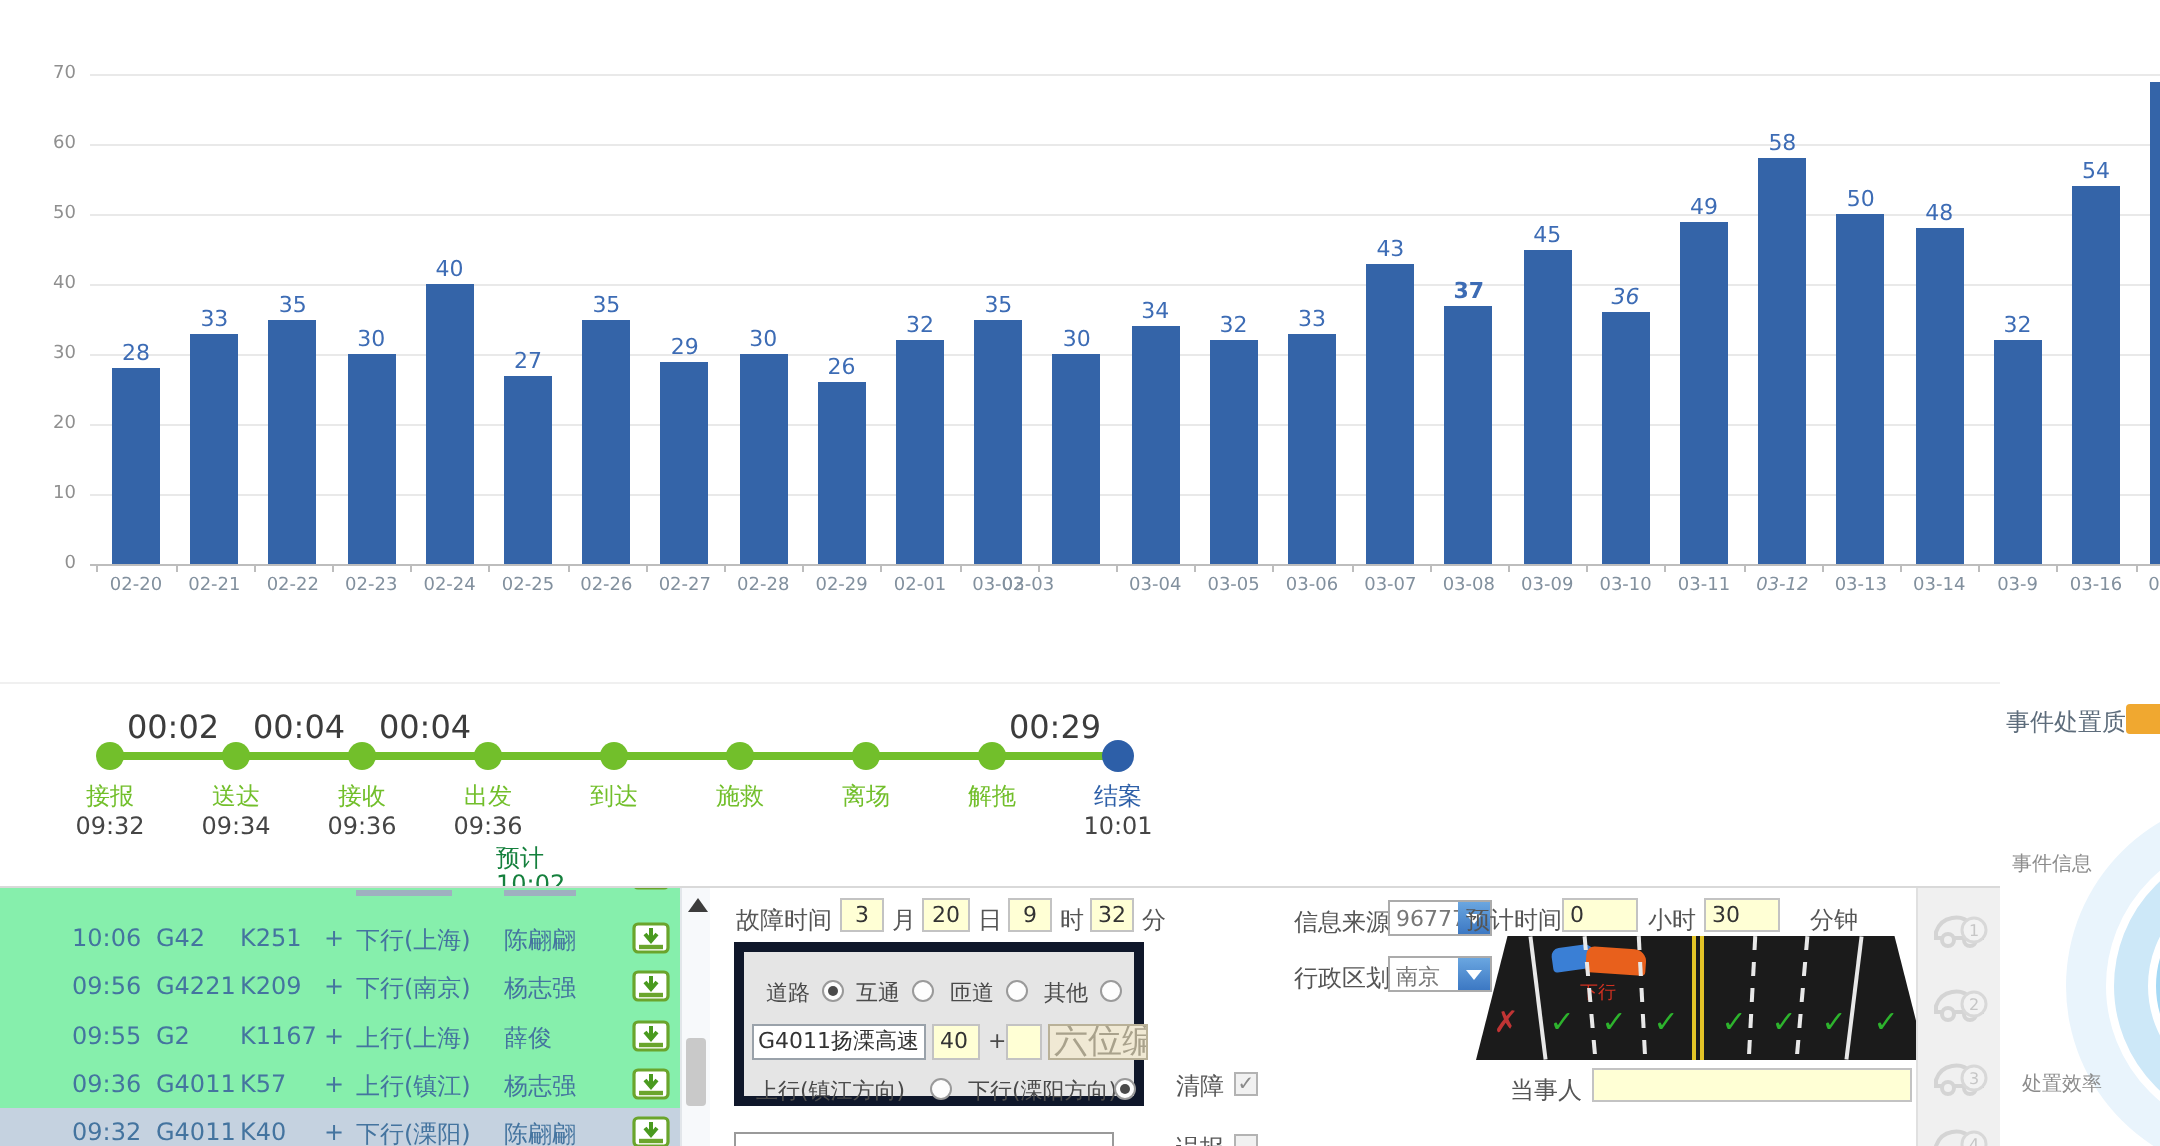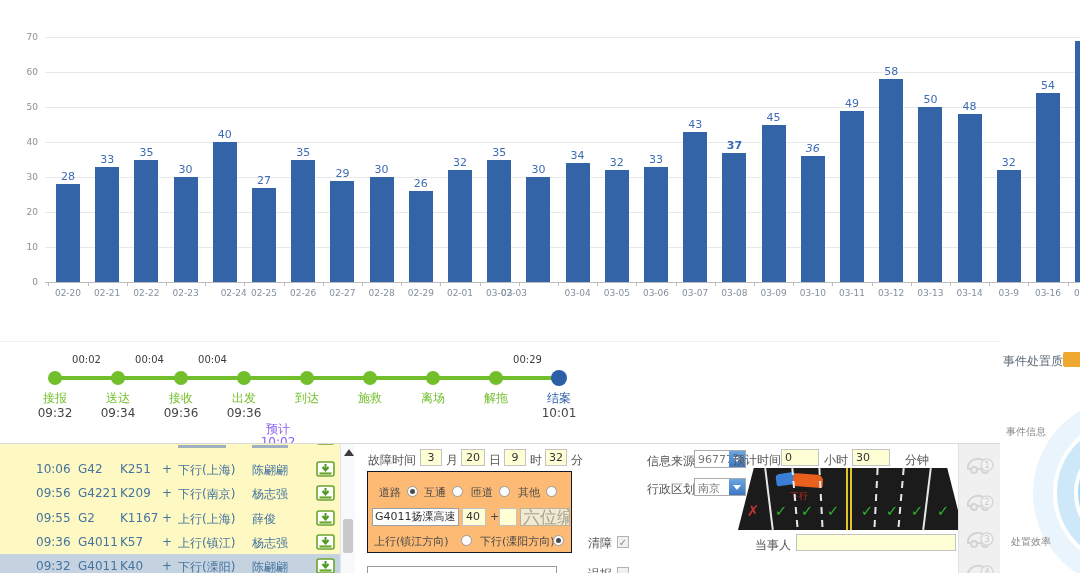--- a/index.html
+++ b/index.html
@@ -19,31 +19,31 @@
   .bar { position:absolute; background:#3464a8; }
   .barval { position:absolute; width:44px; text-align:center; font-size:11px; color:#3d6cb5; }
   .datelab { position:absolute; width:44px; text-align:center; font-size:9px; color:#82909e; }
   .xtick { position:absolute; width:1px; height:4px; background:#bdbdbd; top:253px; }
 
   
   #tl-section { position:absolute; left:0; top:341px; width:1000px; height:102px; background:#fff; border-top:1px solid #f0f0f0; }
   .tl-line { position:absolute; top:34px; height:4px; background:#72bf2b; }
   .tl-dot { position:absolute; width:14px; height:14px; border-radius:50%; background:#72bf2b; top:29px; }
   .tl-dot.closed { width:16px; height:16px; top:28px; background:#2d5fa8; }
-  .tl-dur { position:absolute; top:12px; width:56px; text-align:center; font-size:10px; color:#3c3c3c; }
+  .tl-dur { position:absolute; top:12px; width:56px; text-align:center; font-size:16px; color:#3c3c3c; }
   .tl-stage { position:absolute; top:48px; width:60px; text-align:center; font-size:12px; color:#72bf2b; }
   .tl-stage.closed { color:#2d5fa8; }
   .tl-time { position:absolute; top:64px; width:60px; text-align:center; font-size:12px; color:#454545; }
-  .tl-fc { position:absolute; width:60px; text-align:center; font-size:12px; color:#8b5cf6; }
+  .tl-fc { position:absolute; width:60px; text-align:left; font-size:12px; color:#15803d; }
 
   
   #bottom { position:absolute; left:0; top:443px; width:1000px; height:130px; background:#fff; border-top:1px solid #d9d9d9; }
 
   
-  #evt-table { position:absolute; left:0; top:0; width:340px; height:130px; background:#fef9c3; overflow:hidden; }
+  #evt-table { position:absolute; left:0; top:0; width:340px; height:130px; background:#86efac; overflow:hidden; }
   .erow { position:absolute; left:0; width:340px; height:24px; font-size:12px; color:#44749f; }
   .erow.sel { background:#c5d2e0; }
   .erow span { position:absolute; top:5px; white-space:nowrap; }
   .c-time { left:36px; width:34px; text-align:right; }
   .c-road { left:78px; }
   .c-stake { left:120px; }
   .c-plus { left:162px; }
   .c-dir { left:178px; }
   .c-person { left:252px; }
   .c-icon { left:316px; top:4px !important; }
@@ -58,21 +58,21 @@
   
   .flabel { position:absolute; font-size:12px; color:#555; white-space:nowrap; }
   .yinput { position:absolute; height:17px; background:#ffffd5; border:1px solid #c3c3c3; font-size:11px; color:#333;
             text-align:center; line-height:15px; }
   .ddl { position:absolute; width:52px; height:18px; background:#fff; border:1px solid #ababab; }
   .ddl .val { position:absolute; left:3px; top:2px; font-size:11px; color:#777; }
   .ddl .btn { position:absolute; right:0; top:0; width:16px; height:16px;
               background:linear-gradient(#6aa6e0,#3c78c3); }
   .ddl .btn:after { content:""; position:absolute; left:4px; top:6px; width:0; height:0;
                     border-left:4px solid transparent; border-right:4px solid transparent; border-top:5px solid #fff; }
-  #grpbox { position:absolute; left:367px; top:27px; width:205px; height:82px; background:#fdba74; border:1px solid #0f172a; }
+  #grpbox { position:absolute; left:367px; top:27px; width:205px; height:82px; background:#e5e5e5; border:5px solid #0f172a; }
   .radio { position:absolute; width:11px; height:11px; border-radius:50%; background:#fdfdfd; border:1px solid #9a9a9a; }
   .radio.on:after { content:""; position:absolute; left:2px; top:2px; width:5px; height:5px; border-radius:50%; background:#4a4a4a; }
   .glabel { position:absolute; font-size:11px; color:#4a4a4a; white-space:nowrap; }
   .ckbox { position:absolute; width:12px; height:12px; background:#f1f1f1; border:1px solid #b3b3b3; font-size:10px;
            color:#8a8a8a; line-height:11px; text-align:center; }
 
   
   #road { position:absolute; left:738px; top:24px; width:225px; height:62px;
           clip-path:polygon(7% 0,93% 0,100% 100%,0 100%); background:#1b1b1b; }
   .lane-line { position:absolute; top:0; width:2px; height:62px; }
@@ -130,21 +130,21 @@
       <div class="bar" style="left: 134.4px; top: 130.5px; width: 24px; height: 122.5px;"></div>
       <div class="barval" style="left: 124.4px; top: 116.5px;">35</div>
       <div class="datelab" style="left: 124.4px; top: 259px;">02-22</div>
       <div class="xtick" style="left: 126.8px;"></div>
       <div class="bar" style="left: 173.6px; top: 148px; width: 24px; height: 105px;"></div>
       <div class="barval" style="left: 163.6px; top: 134px;">30</div>
       <div class="datelab" style="left: 163.6px; top: 259px;">02-23</div>
       <div class="xtick" style="left: 166px;"></div>
       <div class="bar" style="left: 212.8px; top: 113px; width: 24px; height: 140px;"></div>
       <div class="barval" style="left: 202.8px; top: 99px;">40</div>
-      <div class="datelab" style="left: 202.8px; top: 259px; text-align: right;">02-24</div>
+      <div class="datelab" style="left: 202.8px; top: 259px;">02-24</div>
       <div class="xtick" style="left: 205.2px;"></div>
       <div class="bar" style="left: 252px; top: 158.5px; width: 24px; height: 94.5px;"></div>
       <div class="barval" style="left: 242px; top: 144.5px;">27</div>
       <div class="datelab" style="left: 242px; top: 259px;">02-25</div>
       <div class="xtick" style="left: 244.4px;"></div>
       <div class="bar" style="left: 291.2px; top: 130.5px; width: 24px; height: 122.5px;"></div>
       <div class="barval" style="left: 281.2px; top: 116.5px;">35</div>
       <div class="datelab" style="left: 281.2px; top: 259px;">02-26</div>
       <div class="xtick" style="left: 283.6px;"></div>
       <div class="bar" style="left: 330.4px; top: 151.5px; width: 24px; height: 101.5px;"></div>
@@ -198,21 +198,21 @@
       <div class="bar" style="left: 800.8px; top: 127px; width: 24px; height: 126px;"></div>
       <div class="barval" style="left: 790.8px; top: 113px; font-style: italic;">36</div>
       <div class="datelab" style="left: 790.8px; top: 259px;">03-10</div>
       <div class="xtick" style="left: 793.2px;"></div>
       <div class="bar" style="left: 840px; top: 81.5px; width: 24px; height: 171.5px;"></div>
       <div class="barval" style="left: 830px; top: 67.5px;">49</div>
       <div class="datelab" style="left: 830px; top: 259px;">03-11</div>
       <div class="xtick" style="left: 832.4px;"></div>
       <div class="bar" style="left: 879.2px; top: 50px; width: 24px; height: 203px;"></div>
       <div class="barval" style="left: 869.2px; top: 36px;">58</div>
-      <div class="datelab" style="left: 869.2px; top: 259px;">03-12</div>
+      <div class="datelab" style="left: 869.2px; top: 259px; font-style: italic;">03-12</div>
       <div class="xtick" style="left: 871.6px;"></div>
       <div class="bar" style="left: 918.4px; top: 78px; width: 24px; height: 175px;"></div>
       <div class="barval" style="left: 908.4px; top: 64px;">50</div>
       <div class="datelab" style="left: 908.4px; top: 259px;">03-13</div>
       <div class="xtick" style="left: 910.8px;"></div>
       <div class="bar" style="left: 957.6px; top: 85px; width: 24px; height: 168px;"></div>
       <div class="barval" style="left: 947.6px; top: 71px;">48</div>
       <div class="datelab" style="left: 947.6px; top: 259px;">03-14</div>
       <div class="xtick" style="left: 950px;"></div>
       <div class="bar" style="left: 996.8px; top: 141px; width: 24px; height: 112px;"></div>

